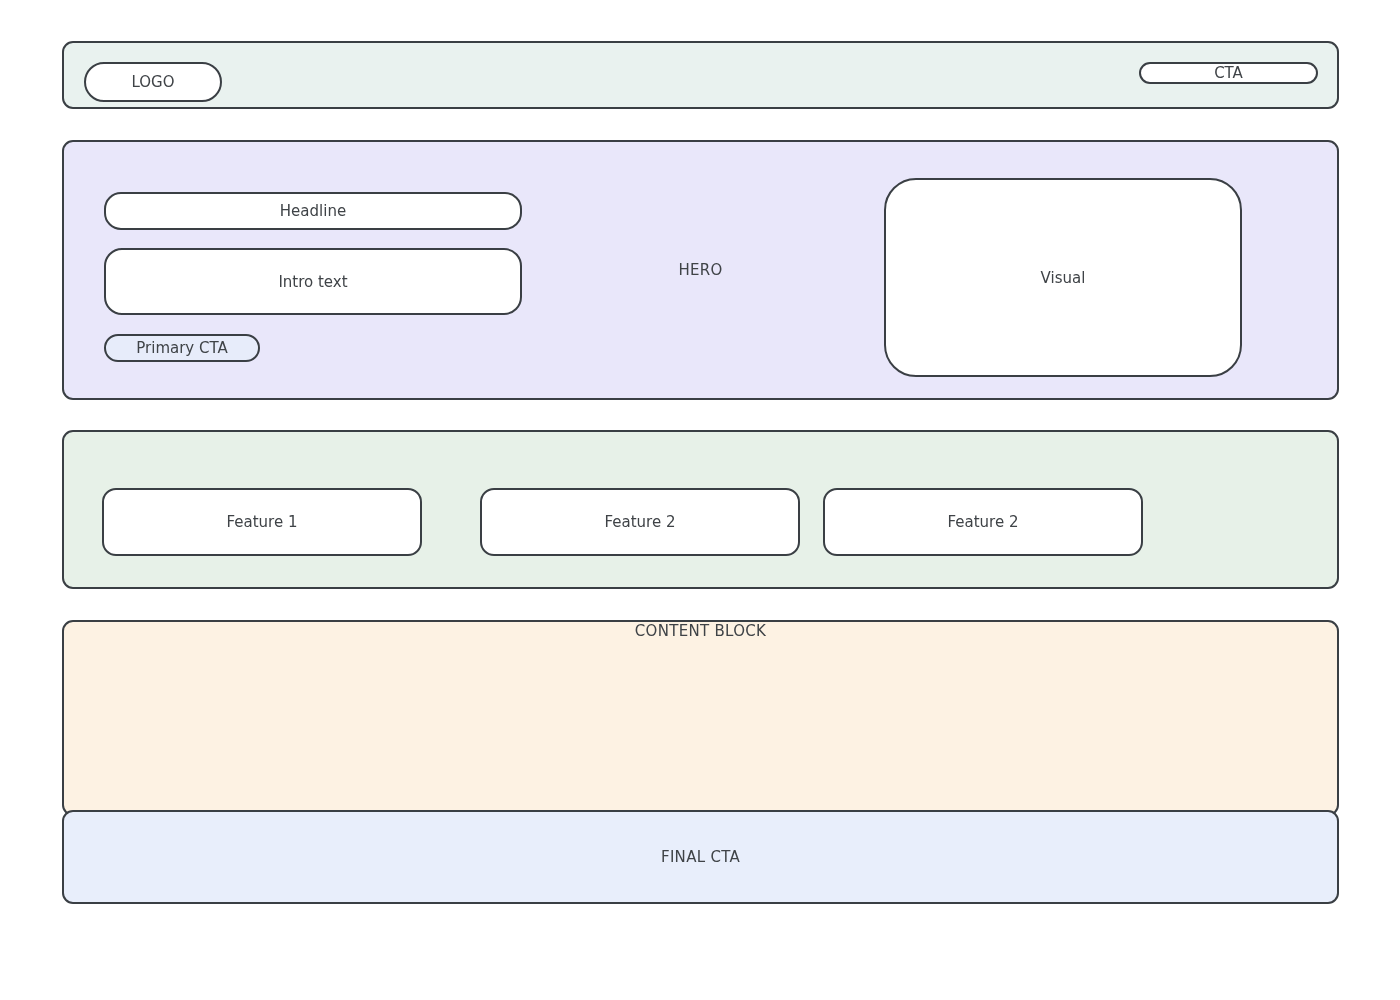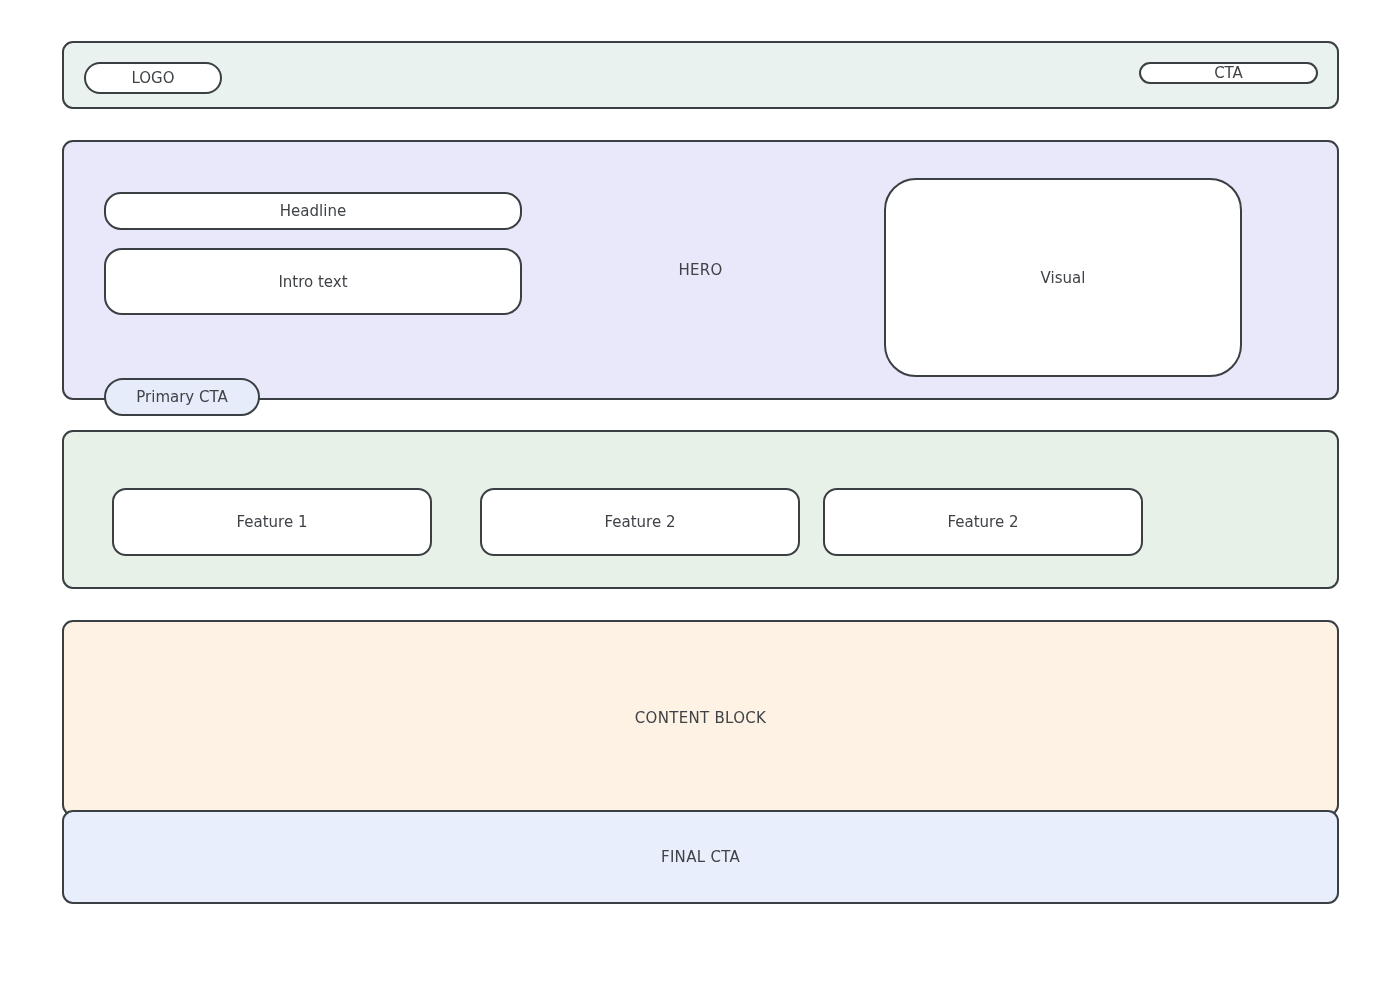--- a/index.html
+++ b/index.html
@@ -38,21 +38,20 @@
     top: 430px;
     height: 159px;
     background: var(--features-bg, #e7f1e8);
   }
 
   .content-block {
     top: 620px;
     height: 196px;
     background: var(--content-bg, #fdf2e3);
     display: flex;
-    align-items: center;
     justify-content: center;
   }
 
   .final-cta {
     top: 810px;
     height: 94px;
     background: var(--final-bg, #e8eefb);
     display: flex;
     align-items: center;
     justify-content: center;
@@ -69,21 +68,21 @@
     font-family: inherit;
     font-size: 15px;
     color: var(--text, #3f4347);
     padding: 0;
   }
 
   .logo-pill {
     left: 20px;
     top: 19px;
     width: 138px;
-    height: 32px;
+    height: 40px;
     align-items: center;
   }
 
   .cta-pill {
     right: 19px;
     top: 19px;
     width: 179px;
     height: 22px;
     cursor: pointer;
   }
@@ -110,24 +109,23 @@
     top: 106px;
     width: 418px;
     height: 67px;
     border-radius: 18px;
   }
 
   .primary-cta {
     left: 40px;
     top: 192px;
     width: 156px;
-    height: 38px;
+    height: 28px;
     background: var(--primary-cta-bg, #e7ecfa);
     cursor: pointer;
-    margin-top: 44px;
   }
 
   .visual-box {
     left: 820px;
     top: 36px;
     width: 358px;
     height: 199px;
     border-radius: 32px;
   }
 
@@ -144,21 +142,21 @@
     justify-content: center;
     pointer-events: none;
   }
 
   .feature-card {
     top: 56px;
     width: 320px;
     height: 68px;
     border-radius: 14px;
   }
-  .feature-1 { left: 48px; }
+  .feature-1 { left: 38px; }
   .feature-2 { left: 416px; }
   .feature-3 { left: 759px; }
 </style>
 </head>
 <body>
 
 <header class="section topbar">
   <div class="pill logo-pill">
     <span>LOGO</span>
   </div>

